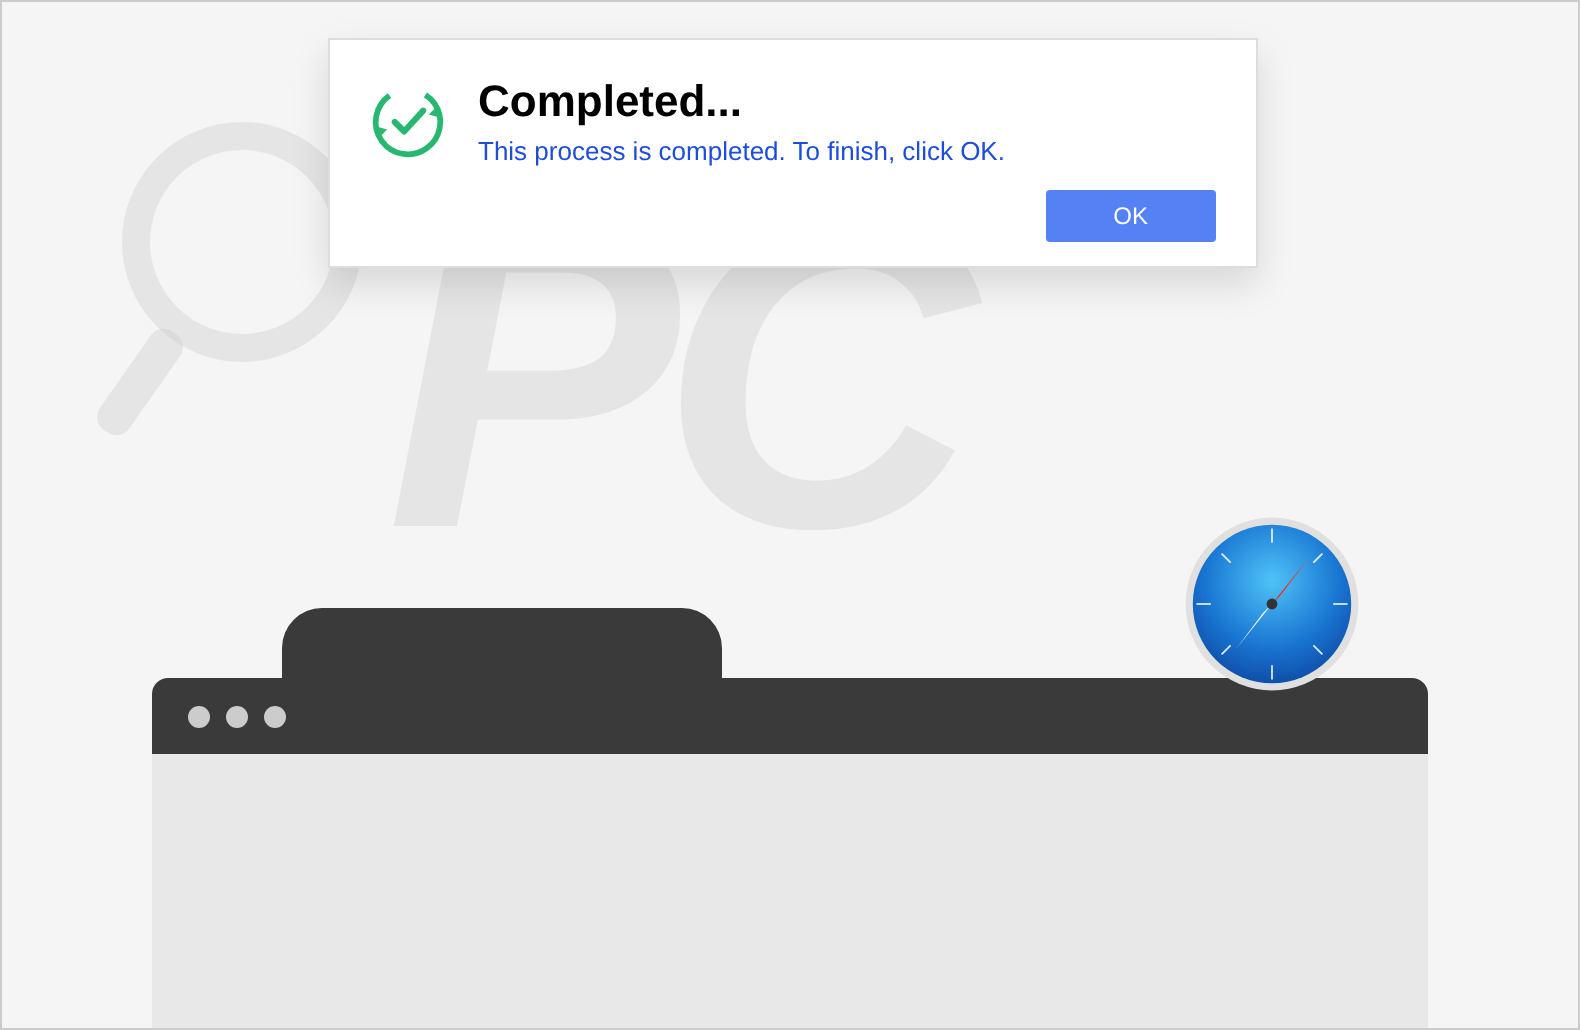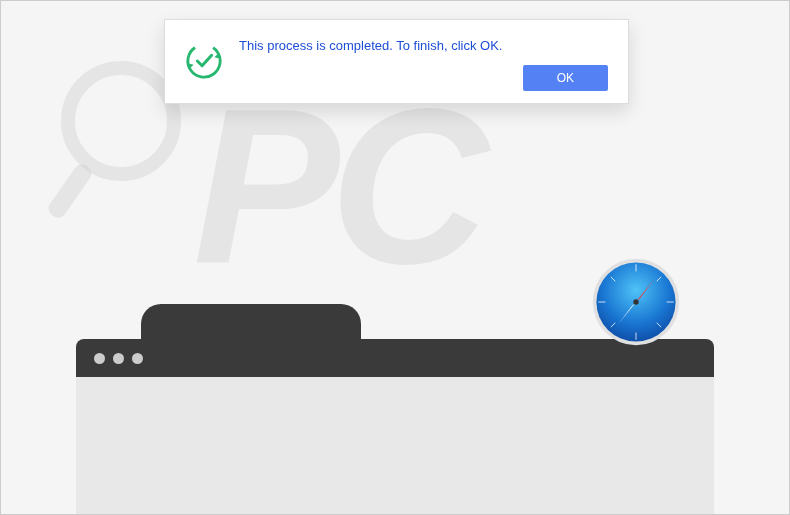--- a/index.html
+++ b/index.html
@@ -221,18 +221,19 @@
 <div class="dialog">
   <div class="dialog-icon">
     <svg viewBox="0 0 40 40">
       <circle cx="20" cy="20" r="17" fill="none" stroke="#27b86f" stroke-width="3" stroke-dasharray="80 20" transform="rotate(-35 20 20)"></circle>
       <polygon points="35,12 38,18 31,16" fill="#27b86f"></polygon>
       <polygon points="5,28 2,22 9,24" fill="#27b86f"></polygon>
       <path d="M13 20 L18 25 L28 14" fill="none" stroke="#27b86f" stroke-width="3.2" stroke-linecap="round" stroke-linejoin="round"></path>
     </svg>
   </div>
   <div class="dialog-content">
+    <div class="dialog-title">Completed...</div>
     <div class="dialog-message">This process is completed. To finish, click OK.</div>
     <div class="dialog-actions">
       <button class="ok-button">OK</button>
     </div>
   </div>
 </div>
 
 </body></html>

